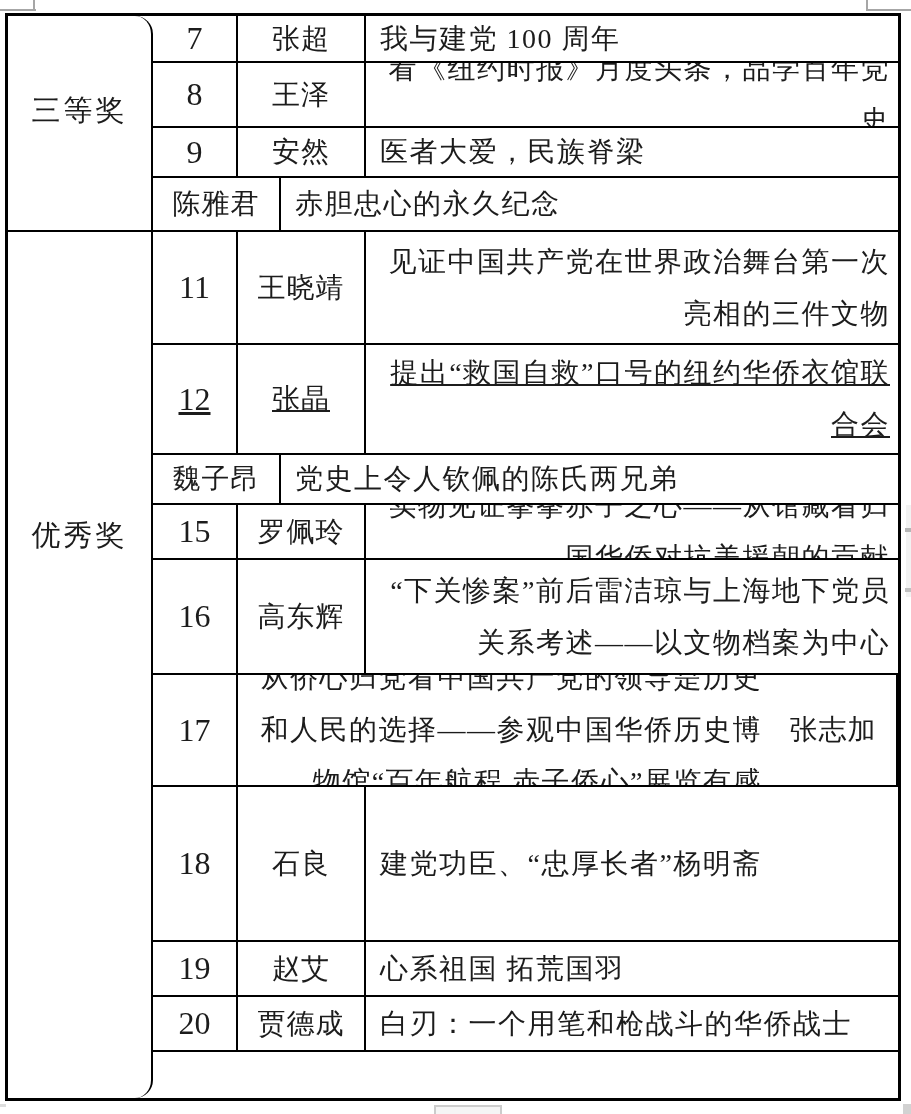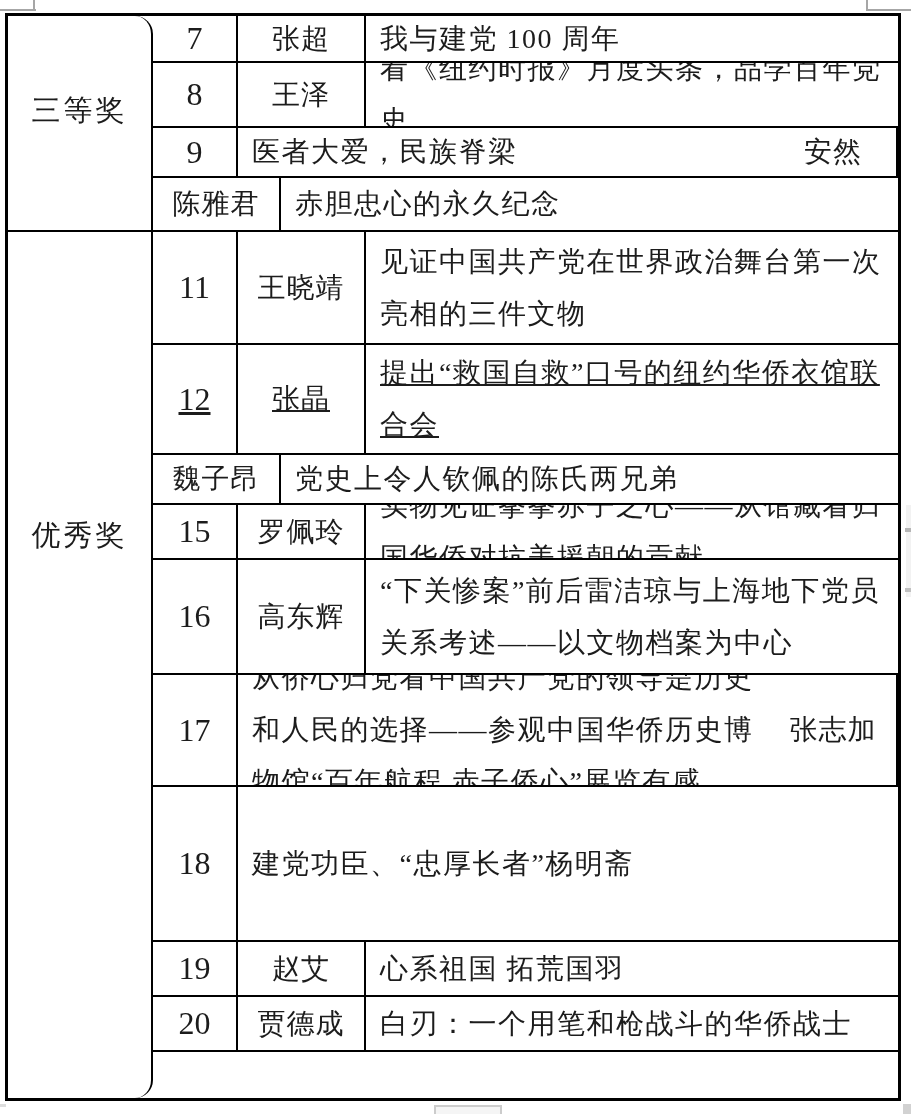--- a/index.html
+++ b/index.html
@@ -116,21 +116,21 @@
   .cell.name {
     flex: 0 0 128px;
     justify-content: center;
     border-right: 2px solid #000000;
     font-size: 28px;
     letter-spacing: 1px;
   }
   .cell.title {
     flex: 1;
     justify-content: flex-start;
-    text-align: left;
+    text-align: right;
     font-size: 28px;
     letter-spacing: 1.5px;
     line-height: 52px;
     padding: 0 8px 0 14px;
     word-break: break-all;
   }
 </style>
 </head>
 <body>
 
@@ -167,22 +167,22 @@
       </div>
 
       <div class="row">
         <div class="cell num">8</div>
         <div class="cell name">王泽</div>
         <div class="cell title">看《纽约时报》月度头条，品学百年党史</div>
       </div>
 
       <div class="row">
         <div class="cell num">9</div>
+        <div class="cell name">安然</div>
         <div class="cell title">医者大爱，民族脊梁</div>
-        <div class="cell name">安然</div>
       </div>
 
       <div class="row">
         <div class="cell name">陈雅君</div>
         <div class="cell title">赤胆忠心的永久纪念</div>
       </div>
 
       <div class="row">
         <div class="cell num">11</div>
         <div class="cell name">王晓靖</div>
@@ -214,20 +214,21 @@
       </div>
 
       <div class="row">
         <div class="cell num">17</div>
         <div class="cell title">从侨心归党看中国共产党的领导是历史和人民的选择——参观中国华侨历史博物馆“百年航程 赤子侨心”展览有感</div>
         <div class="cell name">张志加</div>
       </div>
 
       <div class="row">
         <div class="cell num">18</div>
+        <div class="cell name">石良</div>
         <div class="cell title">建党功臣、“忠厚长者”杨明斋</div>
       </div>
 
       <div class="row">
         <div class="cell num">19</div>
         <div class="cell name">赵艾</div>
         <div class="cell title">心系祖国 拓荒国羽</div>
       </div>
 
       <div class="row">

